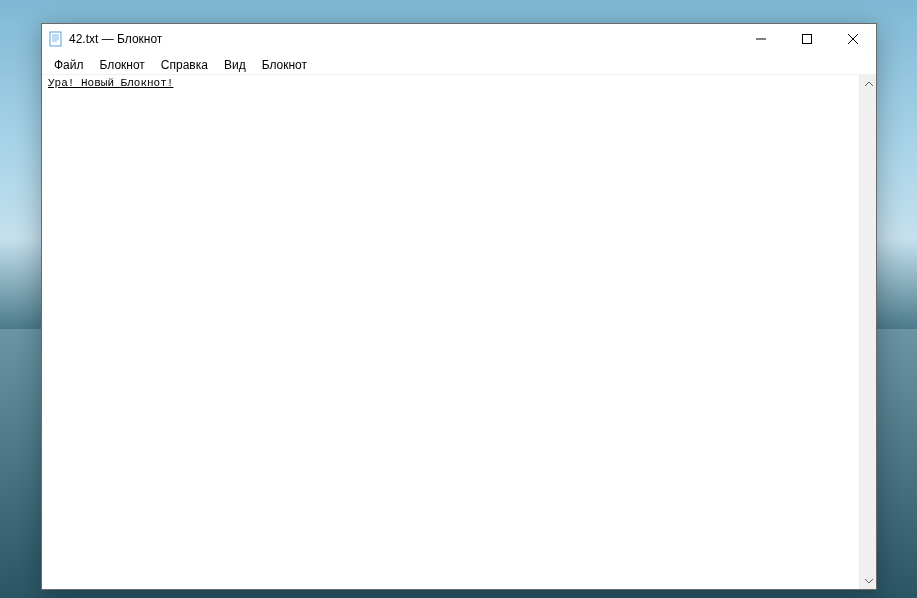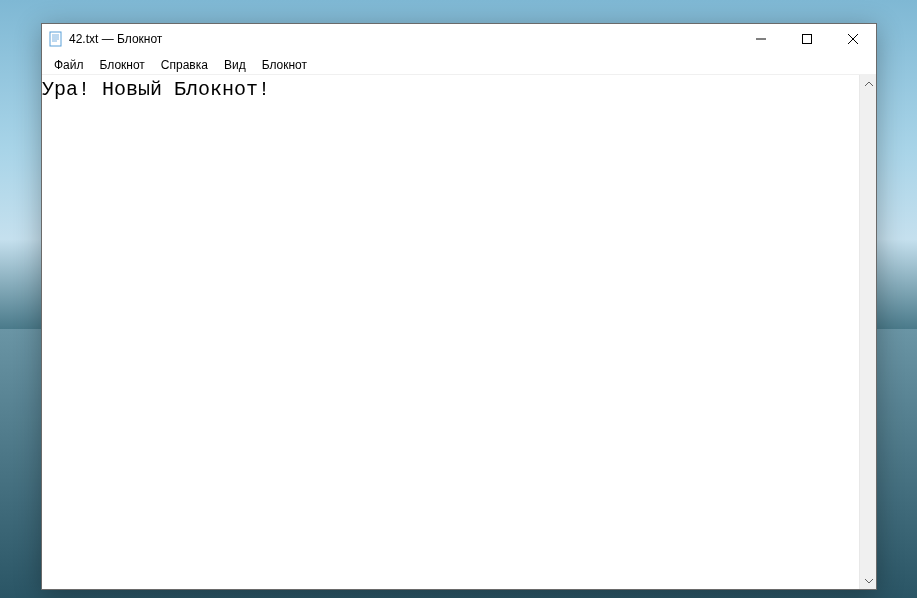--- a/index.html
+++ b/index.html
@@ -105,25 +105,26 @@
       border-top: 1px solid #f0f0f0;
       min-height: 0;
     }
     
     .editor {
       flex: 1;
       border: none;
       resize: none;
       outline: none;
       font-family: Consolas, "Courier New", monospace;
-      font-size: 20px;
-      padding: 2px 0;
+      font-size: 11px;
+      padding: 2px 6px;
       white-space: pre;
       line-height: 1.25;
       overflow: auto;
+      text-decoration: underline;
     }
     
     .vscroll {
       width: 17px;
       background: #f0f0f0;
       position: relative;
       border-left: 1px solid #e8e8e8;
     }
     .vscroll .arrow {
       position: absolute;

